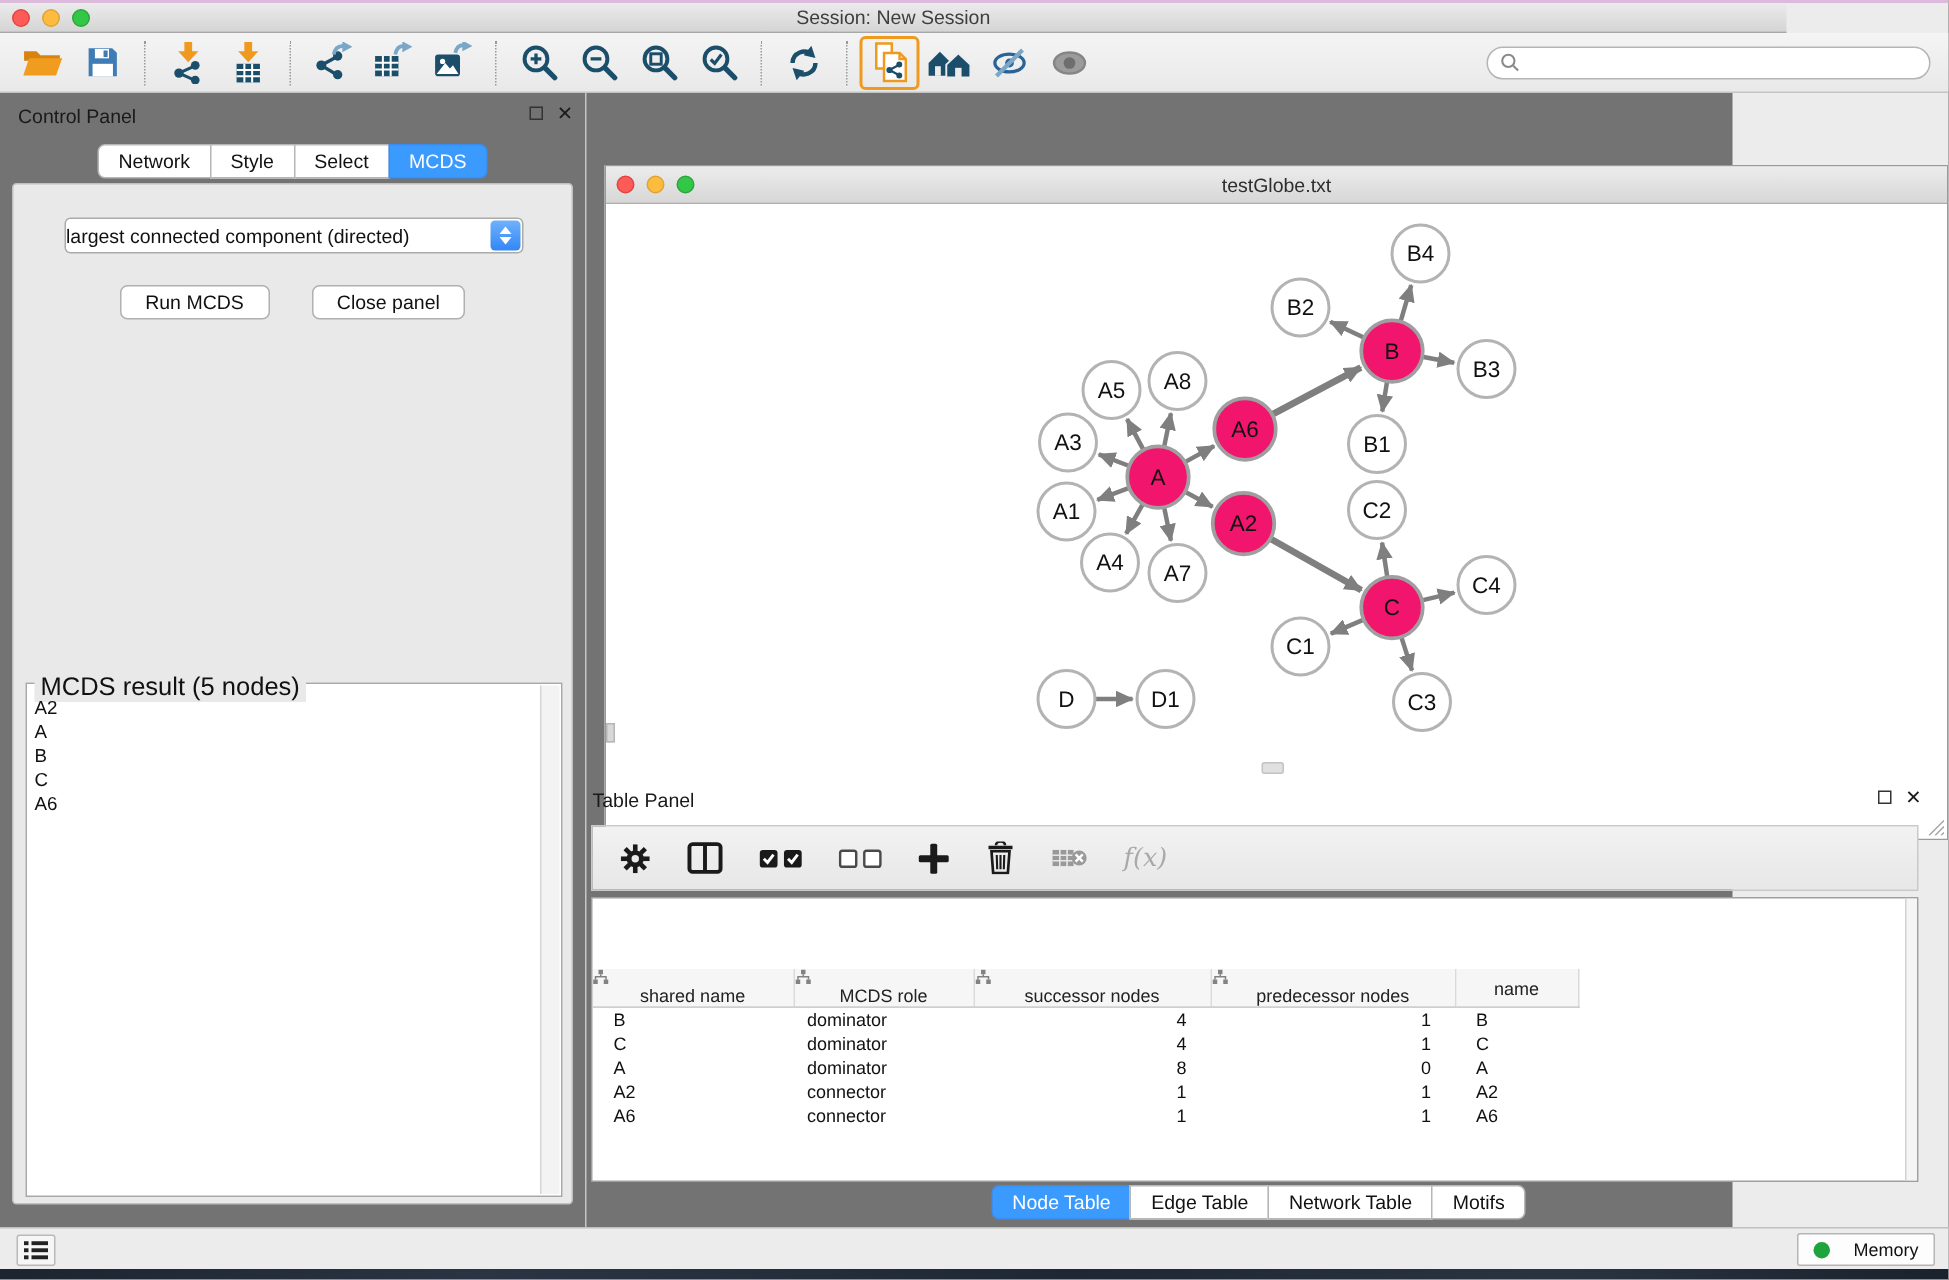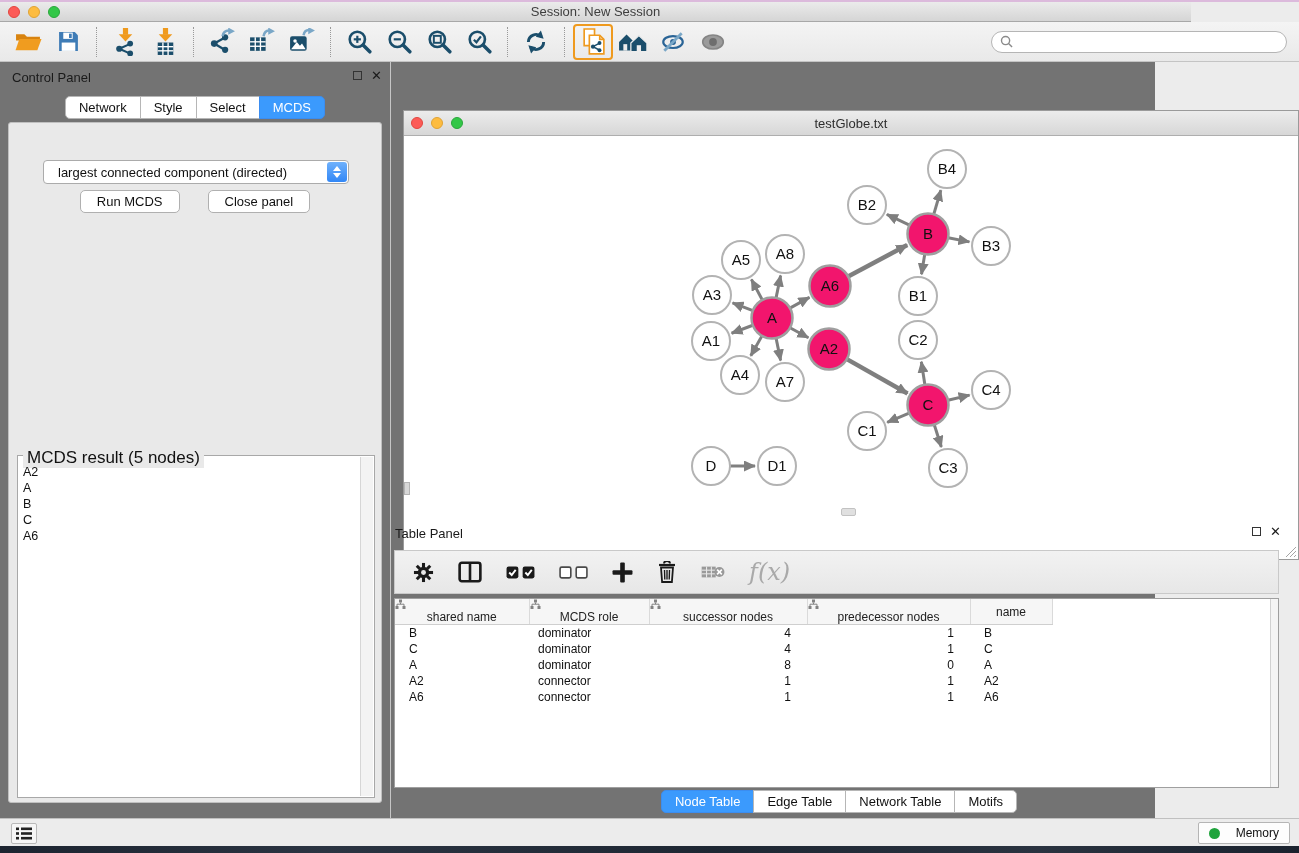--- a/index.html
+++ b/index.html
@@ -47,23 +47,23 @@
   .tabgroup { display:flex; }
   .tab { background:#fff; border:1px solid #b6b6b6; margin-left:-1px; padding:3px 13px;
     font-size:13px; color:#111; }
   .tab:first-child { border-radius:5px 0 0 5px; margin-left:0; }
   .tab:last-child { border-radius:0 5px 5px 0; }
   .tab.active { background:#3b9afd; border-color:#3b8df0; color:#fff; }
 
   .cp-content { position:absolute; left:8px; top:60px; width:374px; height:681px;
     background:#e9e9e9; border:1px solid #c0c0c0; border-radius:3px; }
   .opt-label { text-align:center; margin-top:13px; font-size:13px; color:#111; }
-  .dropdown { position:absolute; left:34px; top:37px; width:306px; height:24px; background:#fff;
+  .dropdown { position:absolute; left:34px; top:22px; width:306px; height:24px; background:#fff;
     border:1px solid #ababab; border-radius:4px; font-size:13px; color:#111;
-    display:flex; align-items:center; padding-left:14px; }
+    display:flex; align-items:center; padding-left:0; }
   .dd-stepper { position:absolute; right:1px; top:1px; width:20px; height:20px; border-radius:3px;
     background:linear-gradient(#6fb1fc,#3287f6); display:flex; flex-direction:column;
     align-items:center; justify-content:center; gap:2px; }
   .chev-up { width:0; height:0; border-left:4px solid transparent; border-right:4px solid transparent; border-bottom:5px solid #fff; }
   .chev-dn { width:0; height:0; border-left:4px solid transparent; border-right:4px solid transparent; border-top:5px solid #fff; }
   .btn-row { position:absolute; left:0; top:67px; width:100%; display:flex; justify-content:center; gap:28px; }
   .push-btn { background:#fff; border:1px solid #b0b0b0; border-radius:5px; padding:3px 16px; font-size:13px; color:#111; }
 
   .result-fieldset { position:absolute; left:8px; top:332px; width:358px; height:343px;
     border:1px solid #a8a8a8; background:#fff; }
@@ -88,25 +88,25 @@
   .splitter-handle { position:absolute; left:450px; top:446px; width:15px; height:8px; background:#e0e0e0; border:1px solid #c2c2c2; border-radius:2px; }
 
   
   .table-panel { position:absolute; left:0; top:458px; width:896px; height:298px; }
   .tp-title { position:absolute; left:4px; top:6px; font-size:13px; color:#1a1a1a; }
   .tp-panel-icons { position:absolute; right:6px; top:6px; display:flex; gap:9px; align-items:center; }
   .tp-toolbar { position:absolute; left:3px; top:30px; width:885px; height:44px;
     background:linear-gradient(#f2f2f2,#e7e7e7); border:1px solid #c9c9c9;
     display:flex; align-items:center; gap:24px; padding-left:18px; }
   .tp-tool { display:flex; align-items:center; justify-content:center; }
-  .fx-label { font-family:"DejaVu Serif",serif; font-style:italic; font-size:24px; color:#a9a9a9;text-align:center; }
+  .fx-label { font-family:"DejaVu Serif",serif; font-style:italic; font-size:17px; color:#a9a9a9;text-align:center; }
 
   .table-wrap { position:absolute; left:3px; top:78px; width:885px; height:190px;
     background:#fff; border:1px solid #9f9f9f; overflow:hidden; }
-  table.node-table { border-collapse:collapse; table-layout:fixed; width:870px; }
+  table.node-table { border-collapse:collapse; table-layout:fixed; width:870px;margin-top:47px; }
   .node-table th { height:24px; background:#f6f6f6; border-right:1px solid #dadada; border-bottom:1px solid #cfcfcf;
     font-size:12px; font-weight:normal; color:#222; text-align:center; white-space:nowrap; overflow:hidden; }
   .node-table th.filler { background:#fff; border:none; }
   .node-table th .hicon { vertical-align:-1px; margin-right:5px; }
   .node-table td { height:16px; font-size:12px; color:#111; white-space:nowrap; overflow:hidden; }
   .node-table td.a-left { text-align:left; padding-left:14px; }
   .node-table td.a-left2 { text-align:left; padding-left:9px; }
   .node-table td.a-right { text-align:right; padding-right:16px; }
   .table-scroll { position:absolute; right:0; top:0; bottom:0; width:8px; background:#f5f5f5; border-left:1px solid #d2d2d2; }
 

